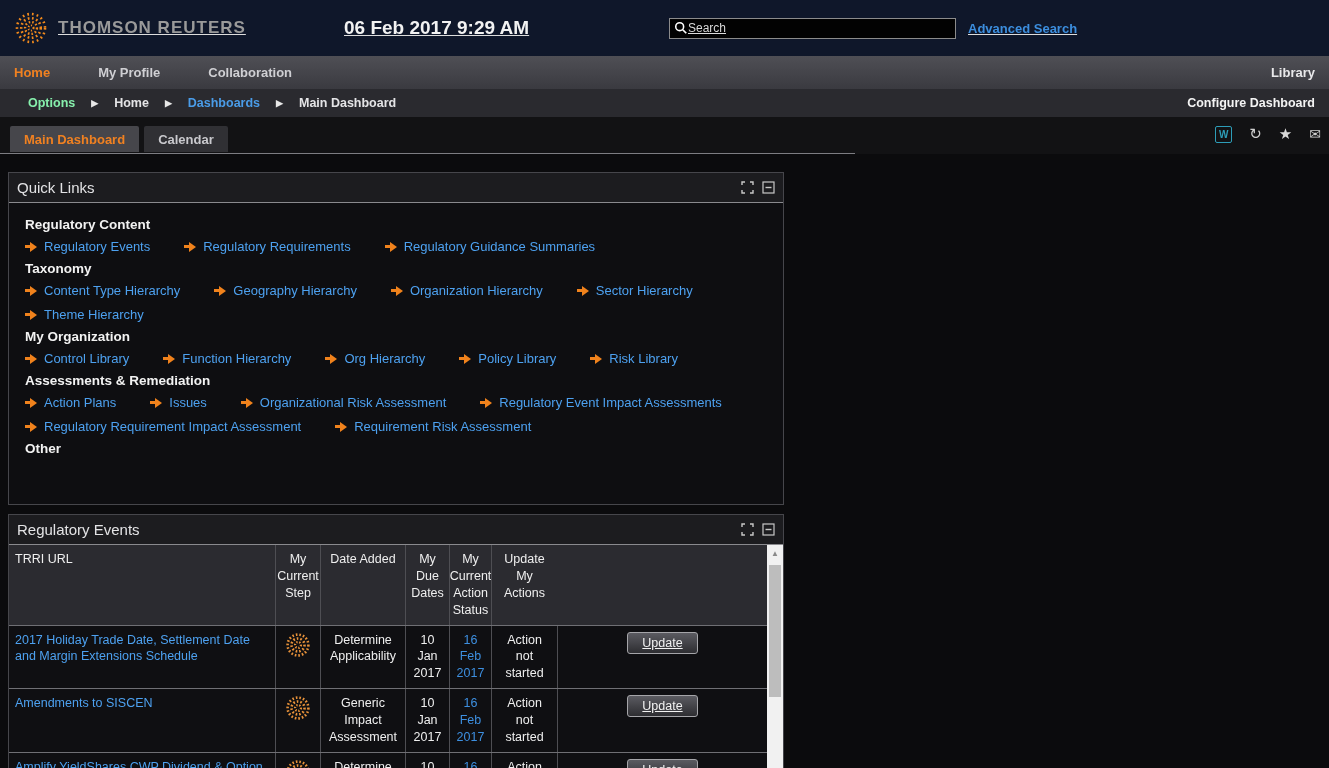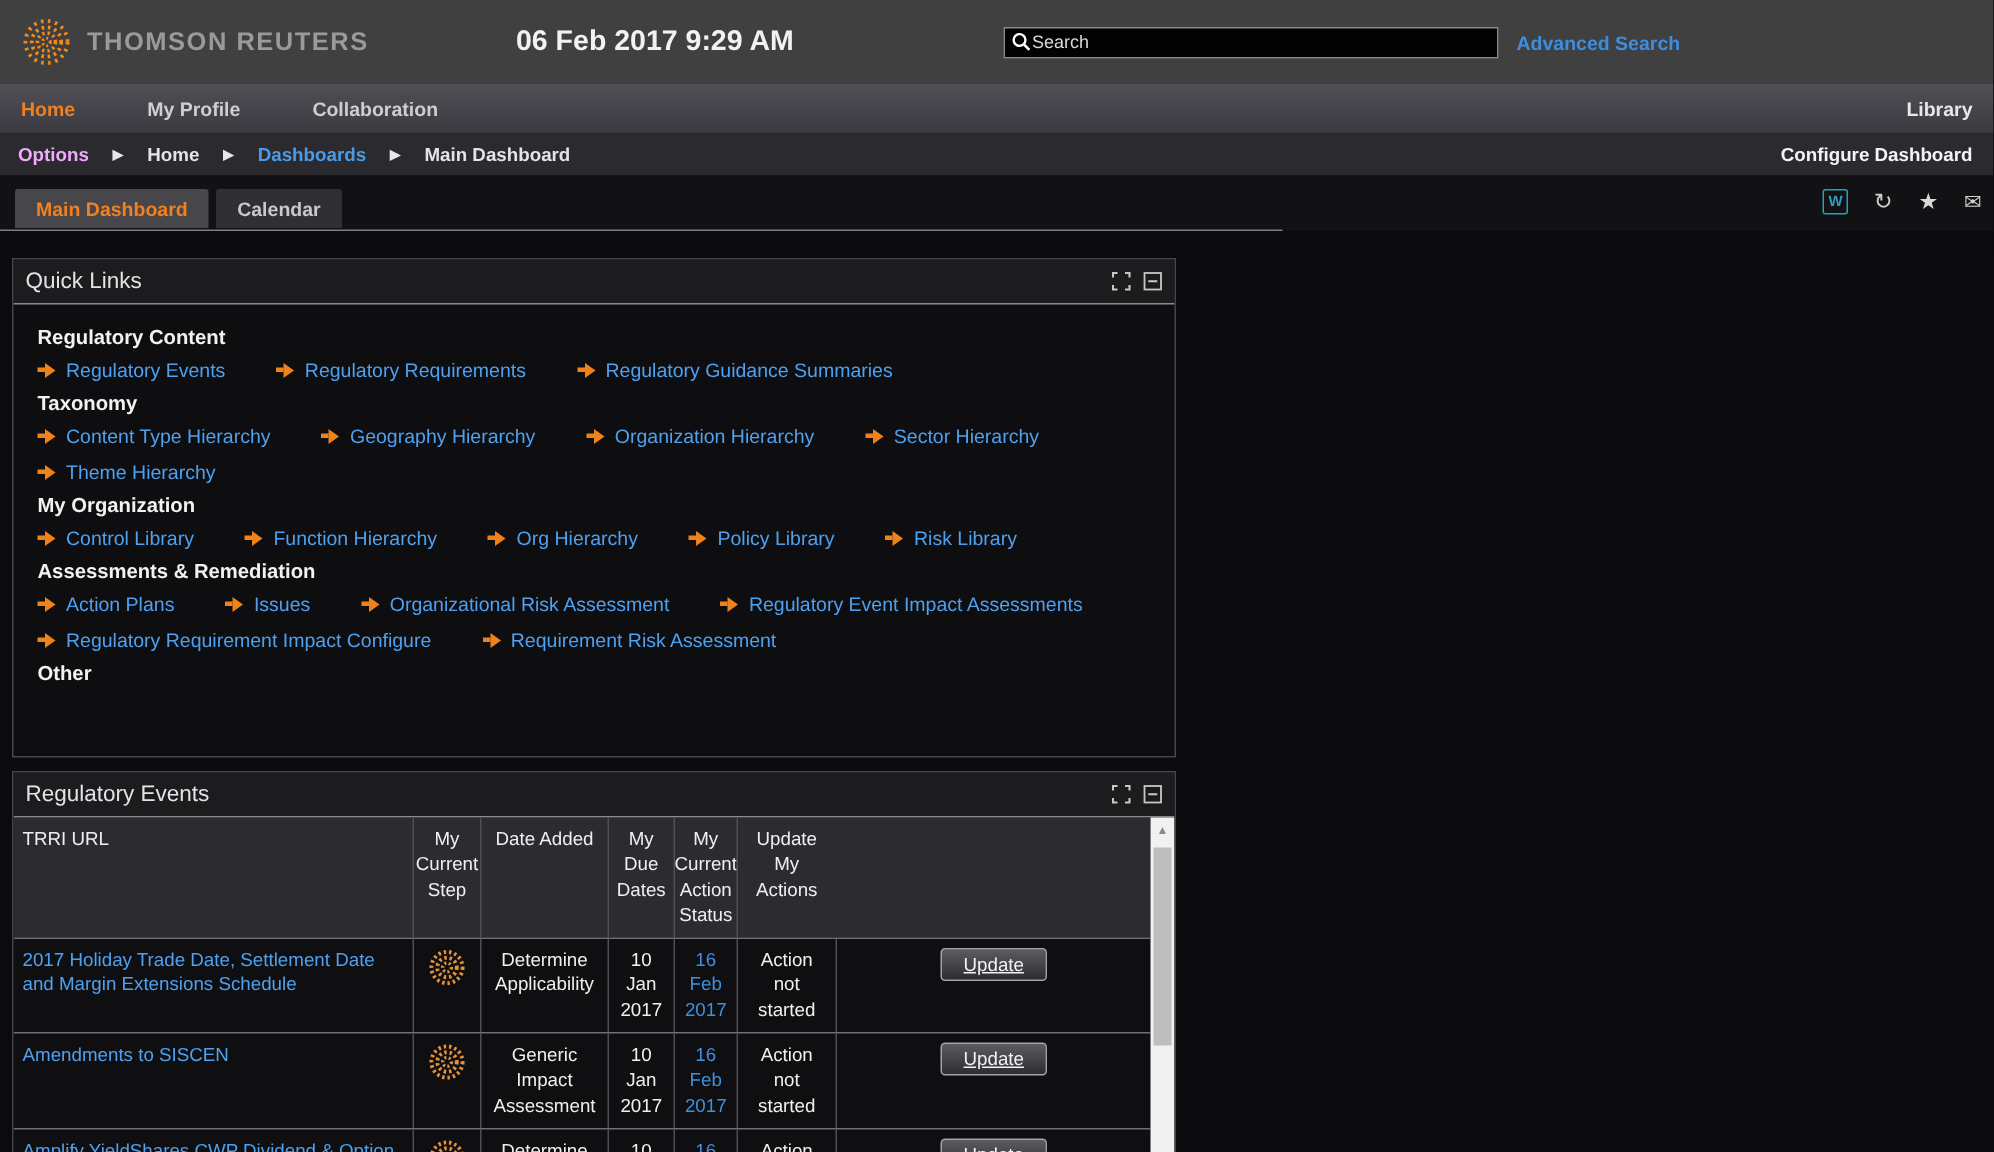--- a/index.html
+++ b/index.html
@@ -1,39 +1,39 @@
 <!DOCTYPE html>
 <html><head>
 <meta charset="utf-8">
 <style>
   * { margin:0; padding:0; box-sizing:border-box; }
   html,body { width:1329px; height:768px; overflow:hidden; }
   body { background:#0b0b0d; font-family:"Liberation Sans", sans-serif; color:#ddd; }
 
   
-  .topbar { height:56px; background:#404040; display:flex; align-items:center; position:relative; }
+  .topbar { height:56px; background:#0f172a; display:flex; align-items:center; position:relative;text-decoration:underline; }
   .brand { display:flex; align-items:center; gap:10px; margin-left:14px; width:330px; }
   .brand-name { color:#9a9a9a; font-size:17px; font-weight:bold; letter-spacing:1px; }
   .datetime { color:#f2f2f2; font-size:19px; font-weight:bold; width:240px; }
   .search-area { display:flex; align-items:center; gap:12px; margin-left:85px; }
-  .search-box { display:flex; align-items:center; width:330px; height:21px; background:#020202; border:1px solid #8b8b8b; padding:0 4px; }
+  .search-box { display:flex; align-items:center; width:287px; height:21px; background:#020202; border:1px solid #8b8b8b; padding:0 4px; }
   .search-box input { flex:1; background:transparent; border:none; outline:none; color:#cfcfcf; font-size:12px; font-family:"Liberation Sans",sans-serif; }
   .search-box input::placeholder { color:#d8d8d8; }
   .adv-link { color:#3c8ede; font-size:13px; font-weight:bold; text-decoration:none; cursor:pointer; }
 
   
   .mainnav { height:33px; background:linear-gradient(#4f4f55,#3a3a40); display:flex; align-items:center; font-size:13px; }
   .nav-item { color:#cfcfd3; padding:0 24px; cursor:pointer; font-weight:bold; }
   .nav-item.active { color:#f08121; padding-left:14px; }
   .nav-spacer { flex:1; }
   .logout { color:#e8e8ea; padding-right:14px; cursor:pointer; font-weight:bold; }
 
   
   .crumbbar { height:28px; background:#2a2a2f; display:flex; align-items:center; font-size:12.5px; font-weight:bold; }
-  .crumb-options { color:#f0abfc; margin-left:12px; cursor:pointer; }
+  .crumb-options { color:#86efac; margin-left:28px; cursor:pointer; }
   .crumb-sep { color:#e8e8e8; font-size:9px; margin:0 16px; }
   .crumb-item { color:#e4e4e6; cursor:pointer; }
   .crumb-item.link { color:#4a9ce8; }
   .crumb-spacer { flex:1; }
   .configure { color:#f4f4f4; margin-right:14px; cursor:pointer; }
 
   
   .tabrow { height:37px; background:#121214; display:flex; align-items:flex-end; position:relative; }
   .tab { height:26px; display:flex; align-items:center; padding:0 14px; font-size:13px; font-weight:bold; margin-bottom:2px; cursor:pointer; border-radius:2px 2px 0 0; }
   .tab.active { background:#46464b; color:#f08121; margin-left:10px; }
@@ -309,21 +309,21 @@
                 <span class="arrow-bar"></span>
                 <span class="arrow-tri"></span>
               </span>
               <span class="txt">Regulatory Event Impact Assessments</span>
             </span>
           <span class="ql-link">
               <span class="arrow-ic">
                 <span class="arrow-bar"></span>
                 <span class="arrow-tri"></span>
               </span>
-              <span class="txt">Regulatory Requirement Impact Configure</span>
+              <span class="txt">Regulatory Requirement Impact Assessment</span>
             </span>
           <span class="ql-link">
               <span class="arrow-ic">
                 <span class="arrow-bar"></span>
                 <span class="arrow-tri"></span>
               </span>
               <span class="txt">Requirement Risk Assessment</span>
             </span>
         </div>
       </div>

